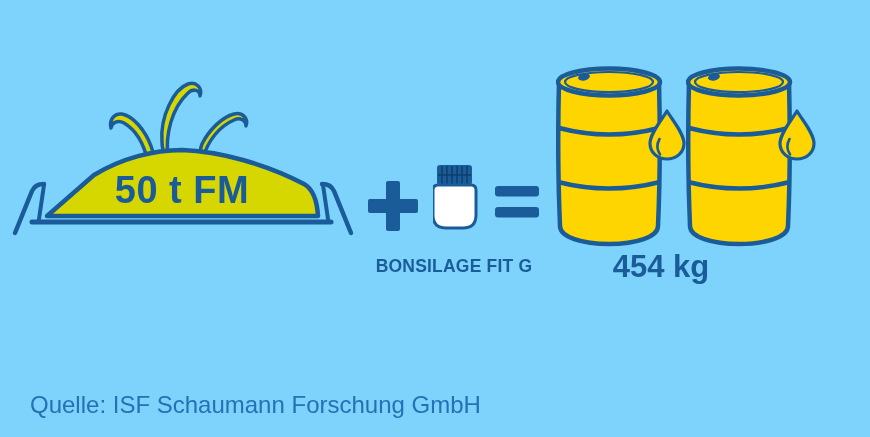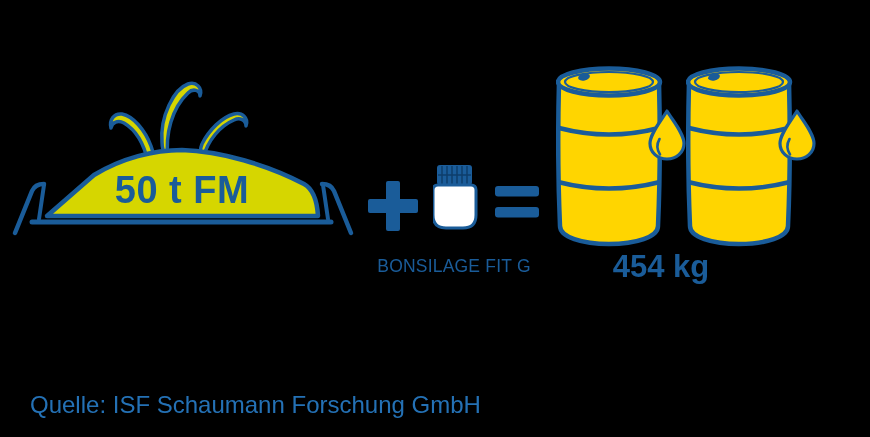--- a/index.html
+++ b/index.html
@@ -1,33 +1,33 @@
 <!DOCTYPE html>
 <html><head>
 <meta charset="utf-8">
 <style>
   html,body{margin:0;padding:0;background:#ffffff;}
   .canvas{
     position:relative;
     width:870px;height:437px;
-    background:#000000;
+    background:#7dd3fc;
     overflow:hidden;
     font-family:"Liberation Sans", sans-serif;
   }
   .abs{position:absolute;}
   .silage-label{
     left:82px;top:169px;width:200px;
     text-align:center;
     font-size:38px;font-weight:bold;
     color:#1A5C99;letter-spacing:0.5px;
   }
   .bonsilage-label{
     left:352px;top:256px;width:204px;
     text-align:center;
-    font-size:17.5px;font-weight:normal;
+    font-size:17.5px;font-weight:bold;
     color:#1A5C99;letter-spacing:0.2px;
   }
   .result-text{
     left:527px;top:250px;width:268px;
     text-align:center;
     color:#1A5C99;font-weight:bold;
     font-size:31px;line-height:34px;
   }
   .source-text{
     left:30px;top:391px;

